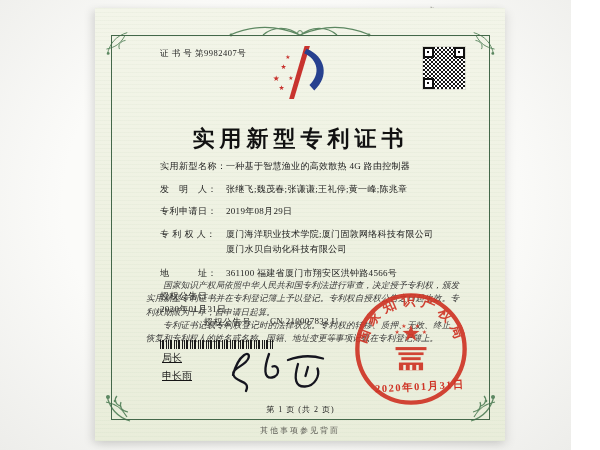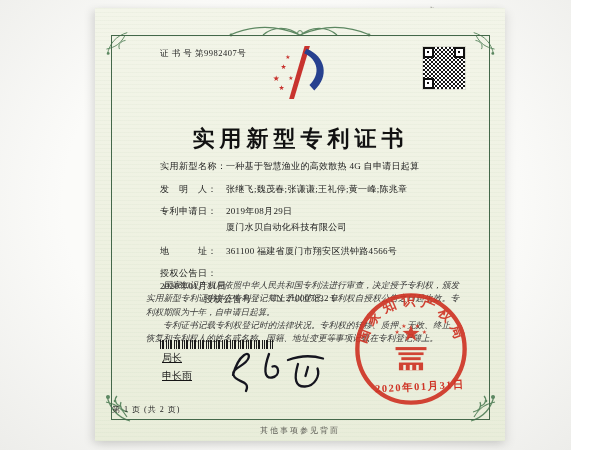--- a/index.html
+++ b/index.html
@@ -38,21 +38,21 @@
     font-style:italic;line-height:1.55;text-align:justify;}
   .paras p{margin:0;text-indent:2em;}
   
   .barcode{position:absolute;left:48px;bottom:70px;width:113px;height:9px;
     background:repeating-linear-gradient(90deg,#1b1b1b 0 1px,transparent 1px 2px,#1b1b1b 2px 4.5px,transparent 4.5px 6px,#1b1b1b 6px 6.8px,transparent 6.8px 8px);}
   .signer{position:absolute;left:50px;bottom:35px;font-size:10px;color:#161616;line-height:1.75;text-decoration:underline;}
   .signature{position:absolute;left:108px;bottom:22px;}
   .seal{position:absolute;right:20px;bottom:12px;width:116px;height:116px;opacity:.92;}
   .sealdate{position:absolute;right:24px;bottom:25px;font-size:10.5px;color:#cf3526;
     letter-spacing:1.5px;transform:rotate(-3deg);font-weight:bold;white-space:nowrap;}
-  .pageinfo{position:absolute;left:0;right:0;bottom:4px;text-align:left;font-size:8px;color:#222;letter-spacing:1px;}
+  .pageinfo{position:absolute;left:0;right:0;bottom:4px;text-align:center;font-size:8px;color:#222;letter-spacing:1px;}
   .backnote{position:absolute;left:0;right:0;top:417px;text-align:center;font-size:8px;color:#5f5f58;letter-spacing:2px;}
   
   .orn{position:absolute;color:#5d8862;}
   .orn-top{left:50%;top:14px;transform:translateX(-50%);}
   .orn-tl{left:8px;top:22px;}
   .orn-tr{right:7px;top:22px;transform:scaleX(-1);}
   .orn-bl{left:7px;bottom:16px;transform:scaleY(-1);}
   .orn-br{right:6px;bottom:16px;transform:scale(-1,-1);}
   .straymark{position:absolute;left:427px;top:3px;color:#9a9a92;font-size:9px;}
 </style>
@@ -107,29 +107,33 @@
         <span class="finder f-tl"></span>
         <span class="finder f-tr"></span>
         <span class="finder f-bl"></span>
       </div>
 
       <div class="title">实用新型专利证书</div>
 
       <div class="fields">
         <div class="frow">
           <span class="flabel">实用新型名称：</span>
-          <span class="fval">一种基于智慧渔业的高效散热 4G 自申请日起算</span>
+          <span class="fval">一种基于智慧渔业的高效散热 4G 路由控制器</span>
         </div>
         <div class="frow">
           <span class="flabel">发　明　人：</span>
           <span class="fval">张继飞;魏茂春;张谦谦;王礼停;黄一峰;陈兆章</span>
         </div>
         <div class="frow">
           <span class="flabel">专利申请日：</span>
           <span class="fval">2019年08月29日</span>
+        </div>
+        <div class="frow">
+          <span class="flabel">专 利 权 人：</span>
+          <span class="fval">厦门海洋职业技术学院;厦门固敦网络科技有限公司</span>
         </div>
         <div class="second-line fval">厦门水贝自动化科技有限公司</div>
         <div class="frow">
           <span class="flabel">地　　　址：</span>
           <span class="fval">361100 福建省厦门市翔安区洪钟路4566号</span>
         </div>
         <div class="frow grantrow">
           <span class="flabel">授权公告日：</span>
           <span class="fval">2020年01月31日</span>
           <span class="grant2">

